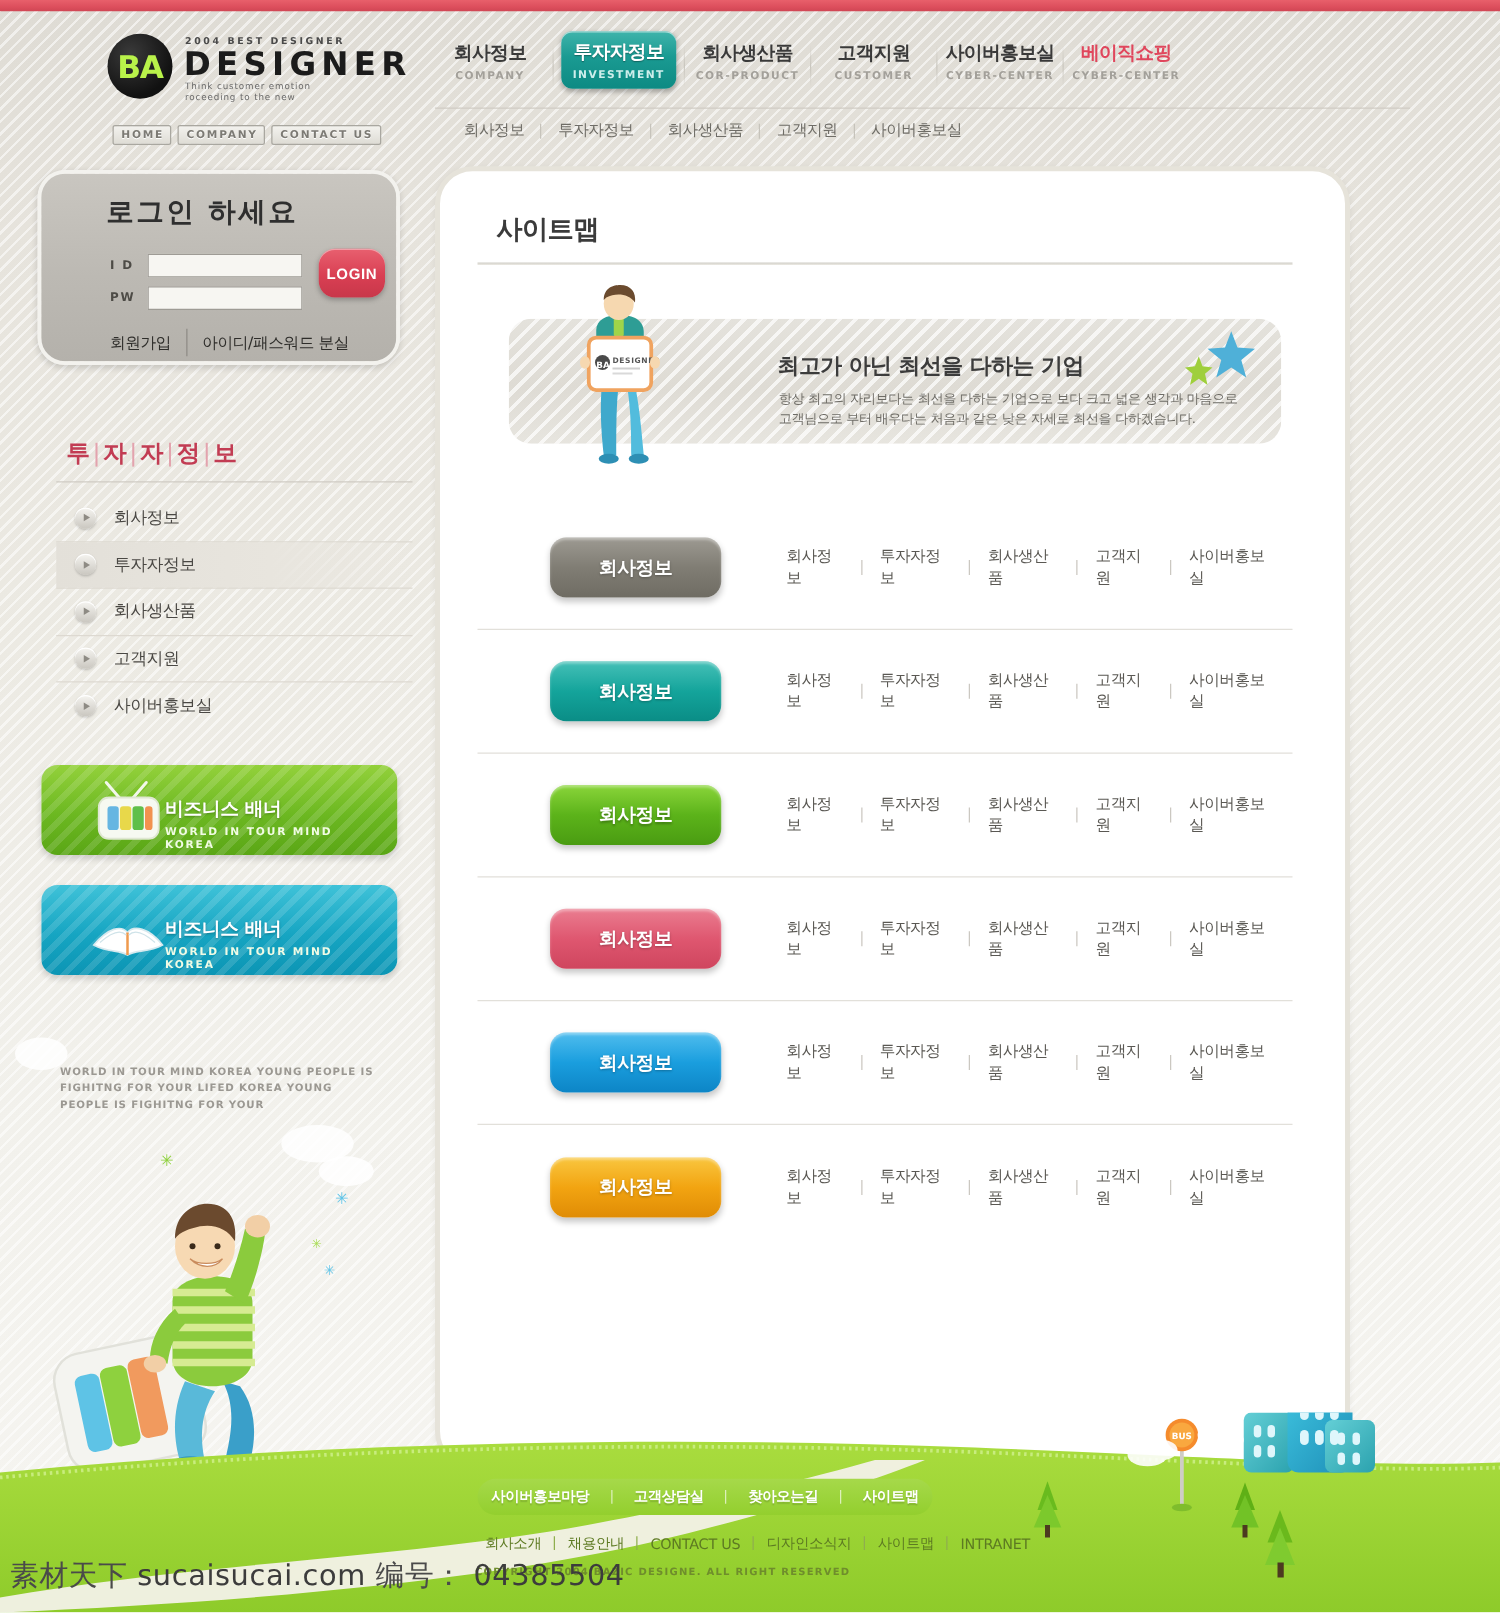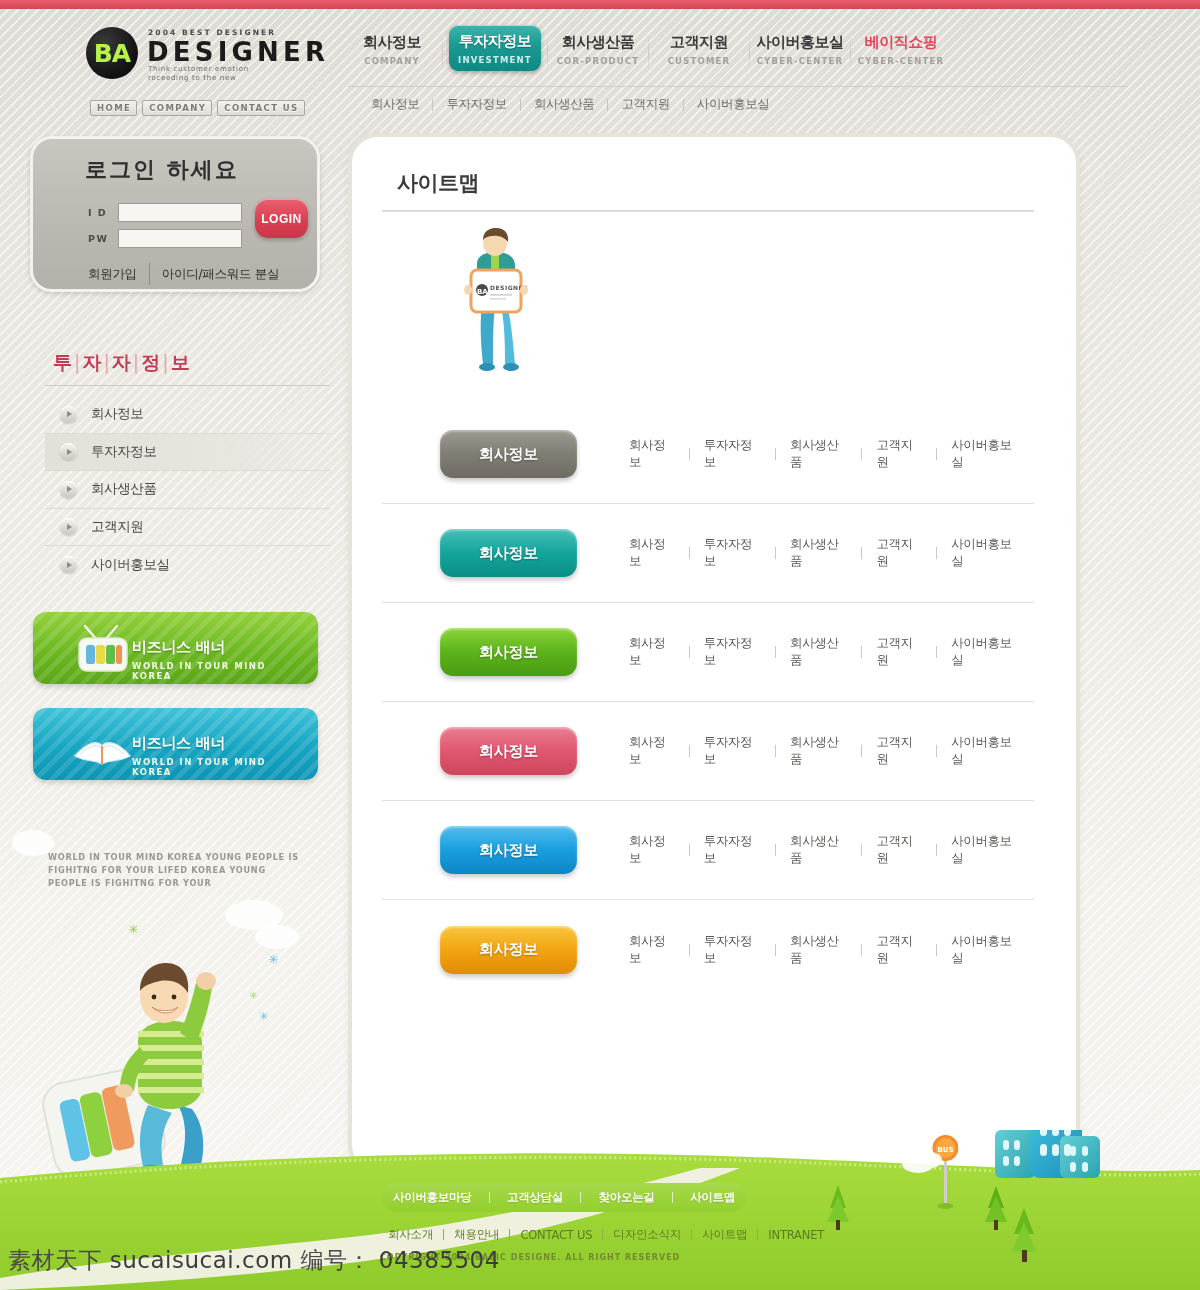--- a/index.html
+++ b/index.html
@@ -402,20 +402,31 @@
 
   <circle cx="96" cy="224" r="4" fill="#fffbe0"></circle>
   <circle cx="136" cy="228" r="4" fill="#fffbe0"></circle>
   <circle cx="176" cy="224" r="4" fill="#fffbe0"></circle>
 </svg>
 
 <div id="panel">
   <div id="pagetitle">사이트맵</div>
   <div id="titleline"></div>
 
+  <div id="hero">
+    <div class="h1">최고가 아닌 최선을 다하는 기업</div>
+    <div class="h2">
+      <span>항상 최고의 자리보다는 최선을 다하는 기업으로 보다 크고 넓은 생각과 마음으로</span><br>
+      <span>고객님으로 부터 배우다는 처음과 같은 낮은 자세로 최선을 다하겠습니다.</span>
+    </div>
+    <svg style="position:absolute;right:16px;top:4px;width:70px;height:56px;" viewBox="0 0 70 56">
+      <path d="M46 6 L51 19 L65 20 L54 29 L58 43 L46 35 L34 43 L38 29 L27 20 L41 19 Z" fill="#4fb0d8"></path>
+      <path d="M20 26 L23 34 L31 35 L25 40 L27 49 L20 44 L13 49 L15 40 L9 35 L17 34 Z" fill="#9fcf3c"></path>
+    </svg>
+  </div>
 
   <div id="rows">
 
     <div class="sm-row">
       <div class="sm-btn" style="background:linear-gradient(180deg,#9d9a92 0%,#807d74 50%,#6f6c63 100%);">회사정보</div>
       <div class="sm-links">
         <span class="l">회사정보</span>
           <span class="sep"></span>
         <span class="l">투자자정보</span>
           <span class="sep"></span>

